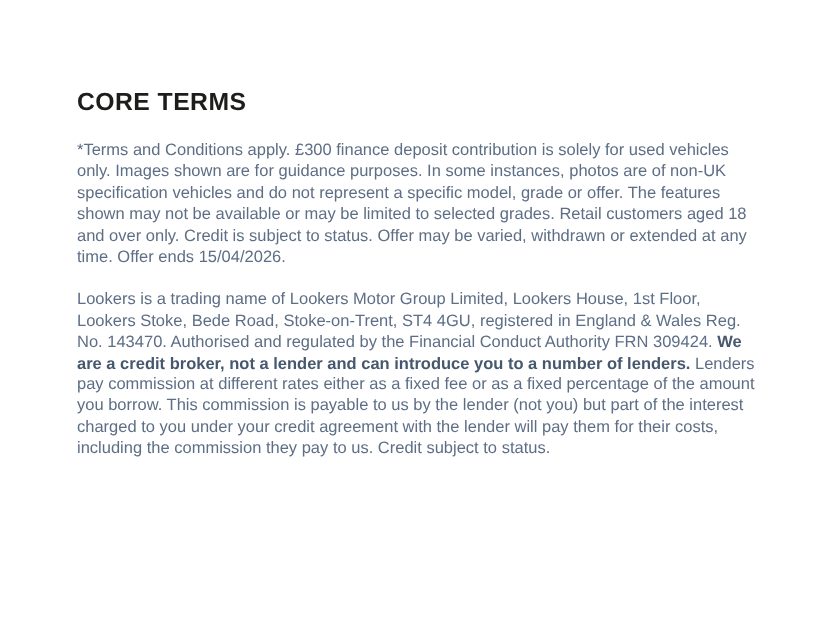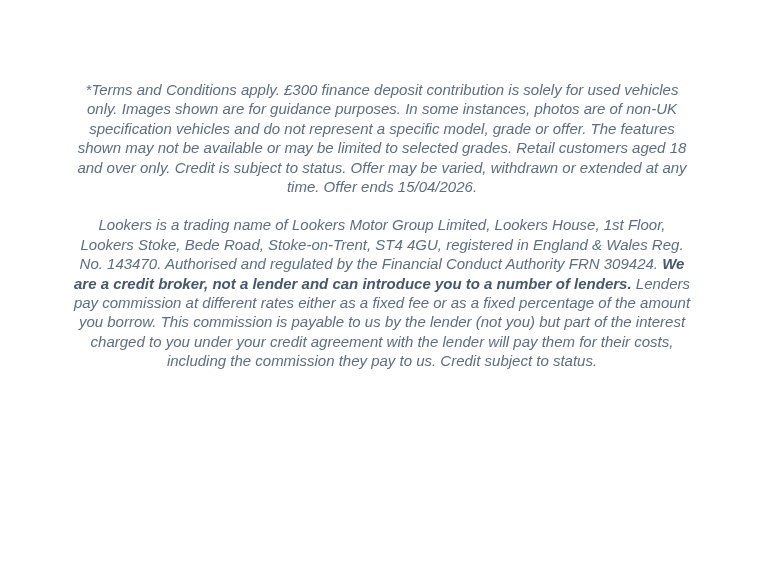--- a/index.html
+++ b/index.html
@@ -26,33 +26,33 @@
     font-size: 22.5px;
     font-weight: 700;
     letter-spacing: 0.4px;
     color: #1d1d1b;
   }
   .terms-paragraph {
     margin: 0 0 19px 0;
     font-size: 15px;
     line-height: 19.4px;
     color: #5d6e85;
-    text-align: center;
-    font-style: italic;
+    text-align: left;
   }
   .terms-paragraph .bold {
     font-weight: 700;
     color: #46586e;
   }
 </style>
 </head>
 <body>
 
 <div class="page">
   <div class="content">
 
+    <h1 class="page-title">CORE TERMS</h1>
 
     <p class="terms-paragraph"><span>*Terms and Conditions apply. £300 finance deposit contribution is solely for used vehicles only. Images shown are for guidance purposes. In some instances, photos are of non-UK specification vehicles and do not represent a specific model, grade or offer. The features shown may not be available or may be limited to selected grades. Retail customers aged 18 and over only. Credit is subject to status. Offer may be varied, withdrawn or extended at any time. Offer ends 15/04/2026.</span></p>
 
     <p class="terms-paragraph"><span>Lookers is a trading name of Lookers Motor Group Limited, Lookers House, 1st Floor, Lookers Stoke, Bede Road, Stoke-on-Trent, ST4 4GU, registered in England &amp; Wales Reg. No. 143470. Authorised and regulated by the Financial Conduct Authority FRN 309424. </span><span class="bold">We are a credit broker, not a lender and can introduce you to a number of lenders.</span><span> Lenders pay commission at different rates either as a fixed fee or as a fixed percentage of the amount you borrow. This commission is payable to us by the lender (not you) but part of the interest charged to you under your credit agreement with the lender will pay them for their costs, including the commission they pay to us. Credit subject to status.</span></p>
 
   </div>
 </div>
 
 </body></html>

